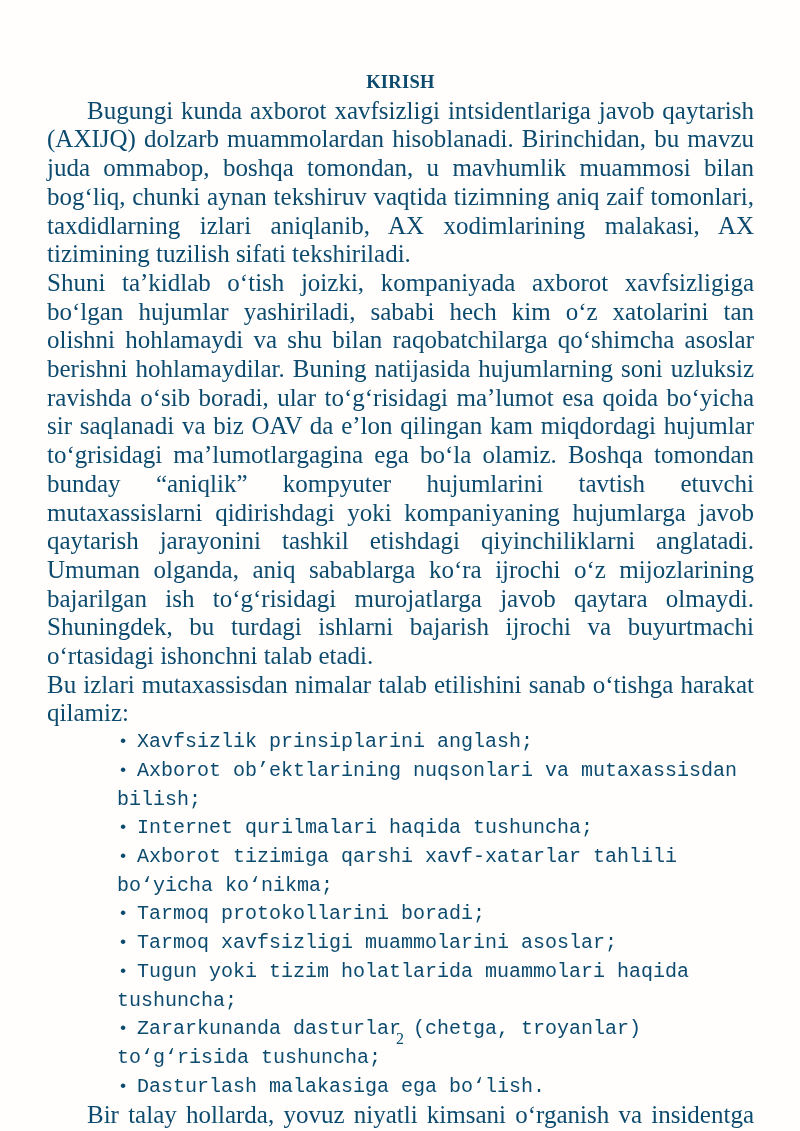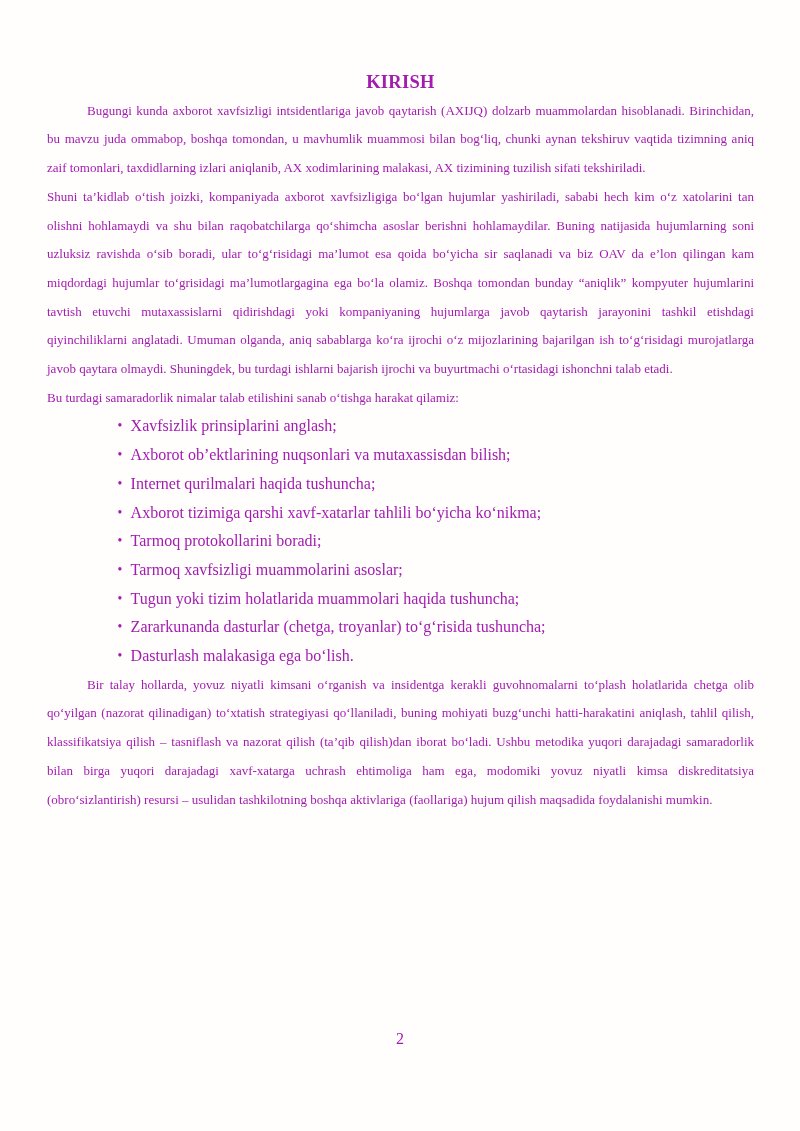--- a/index.html
+++ b/index.html
@@ -7,59 +7,60 @@
     padding: 0;
     background: #ffffff;
   }
   .page {
     position: relative;
     width: 800px;
     height: 1131px;
     margin: 0 auto;
     background: #fffefd;
     font-family: "Liberation Serif", "DejaVu Serif", serif;
-    color: #a21caf;
+    color: #0c4a6e;
     overflow: hidden;
     box-sizing: border-box;
   }
   .content {
     position: absolute;
     left: 47px;
     right: 46px;
     top: 68px;
   }
   .doc-title {
     margin: 0;
     text-align: center;
     font-size: 18.5px;
     font-weight: bold;
     line-height: 28.7px;
     letter-spacing: 0.3px;
   }
   .para {
     margin: 0;
-    font-size: 13px;
+    font-size: 25px;
     line-height: 28.7px;
     text-align: justify;
     text-justify: inter-word;
   }
   .para.indent {
     text-indent: 40px;
   }
   .bullet-list {
     margin: 0;
     padding: 0;
     list-style: none;
   }
   .bullet-list li {
     margin: 0;
     padding-left: 70px;
-    font-size: 16px;
+    font-size: 20px;
     line-height: 28.7px;
     text-align: left;
+    font-family: Liberation Mono, monospace;
   }
   .bullet-marker {
     display: inline-block;
     margin-right: 8px;
     transform: scale(0.85);
   }
   .page-number {
     position: absolute;
     left: 0;
     right: 0;
@@ -74,21 +75,21 @@
 
 <div class="page">
   <div class="content">
 
     <h1 class="doc-title">KIRISH</h1>
 
     <p class="para indent">Bugungi kunda axborot xavfsizligi intsidentlariga javob qaytarish (AXIJQ) dolzarb muammolardan hisoblanadi. Birinchidan, bu mavzu juda ommabop, boshqa tomondan, u mavhumlik muammosi bilan bog‘liq, chunki aynan tekshiruv vaqtida tizimning aniq zaif tomonlari, taxdidlarning izlari aniqlanib, AX xodimlarining malakasi, AX tizimining tuzilish sifati tekshiriladi.</p>
 
     <p class="para">Shuni ta’kidlab o‘tish joizki, kompaniyada axborot xavfsizligiga bo‘lgan hujumlar yashiriladi, sababi hech kim o‘z xatolarini tan olishni hohlamaydi va shu bilan raqobatchilarga qo‘shimcha asoslar berishni hohlamaydilar. Buning natijasida hujumlarning soni uzluksiz ravishda o‘sib boradi, ular to‘g‘risidagi ma’lumot esa qoida bo‘yicha sir saqlanadi va biz OAV da e’lon qilingan kam miqdordagi hujumlar to‘grisidagi ma’lumotlargagina ega bo‘la olamiz. Boshqa tomondan bunday “aniqlik” kompyuter hujumlarini tavtish etuvchi mutaxassislarni qidirishdagi yoki kompaniyaning hujumlarga javob qaytarish jarayonini tashkil etishdagi qiyinchiliklarni anglatadi. Umuman olganda, aniq sabablarga ko‘ra ijrochi o‘z mijozlarining bajarilgan ish to‘g‘risidagi murojatlarga javob qaytara olmaydi. Shuningdek, bu turdagi ishlarni bajarish ijrochi va buyurtmachi o‘rtasidagi ishonchni talab etadi.</p>
 
-    <p class="para">Bu turdagi samaradorlik nimalar talab etilishini sanab o‘tishga harakat qilamiz:</p>
+    <p class="para">Bu izlari mutaxassisdan nimalar talab etilishini sanab o‘tishga harakat qilamiz:</p>
 
     <ul class="bullet-list">
       <li>
         <span class="bullet-marker">•</span><span>Xavfsizlik prinsiplarini anglash;</span>
       </li>
       <li>
         <span class="bullet-marker">•</span><span>Axborot ob’ektlarining nuqsonlari va mutaxassisdan bilish;</span>
       </li>
       <li>
         <span class="bullet-marker">•</span><span>Internet qurilmalari haqida tushuncha;</span>

